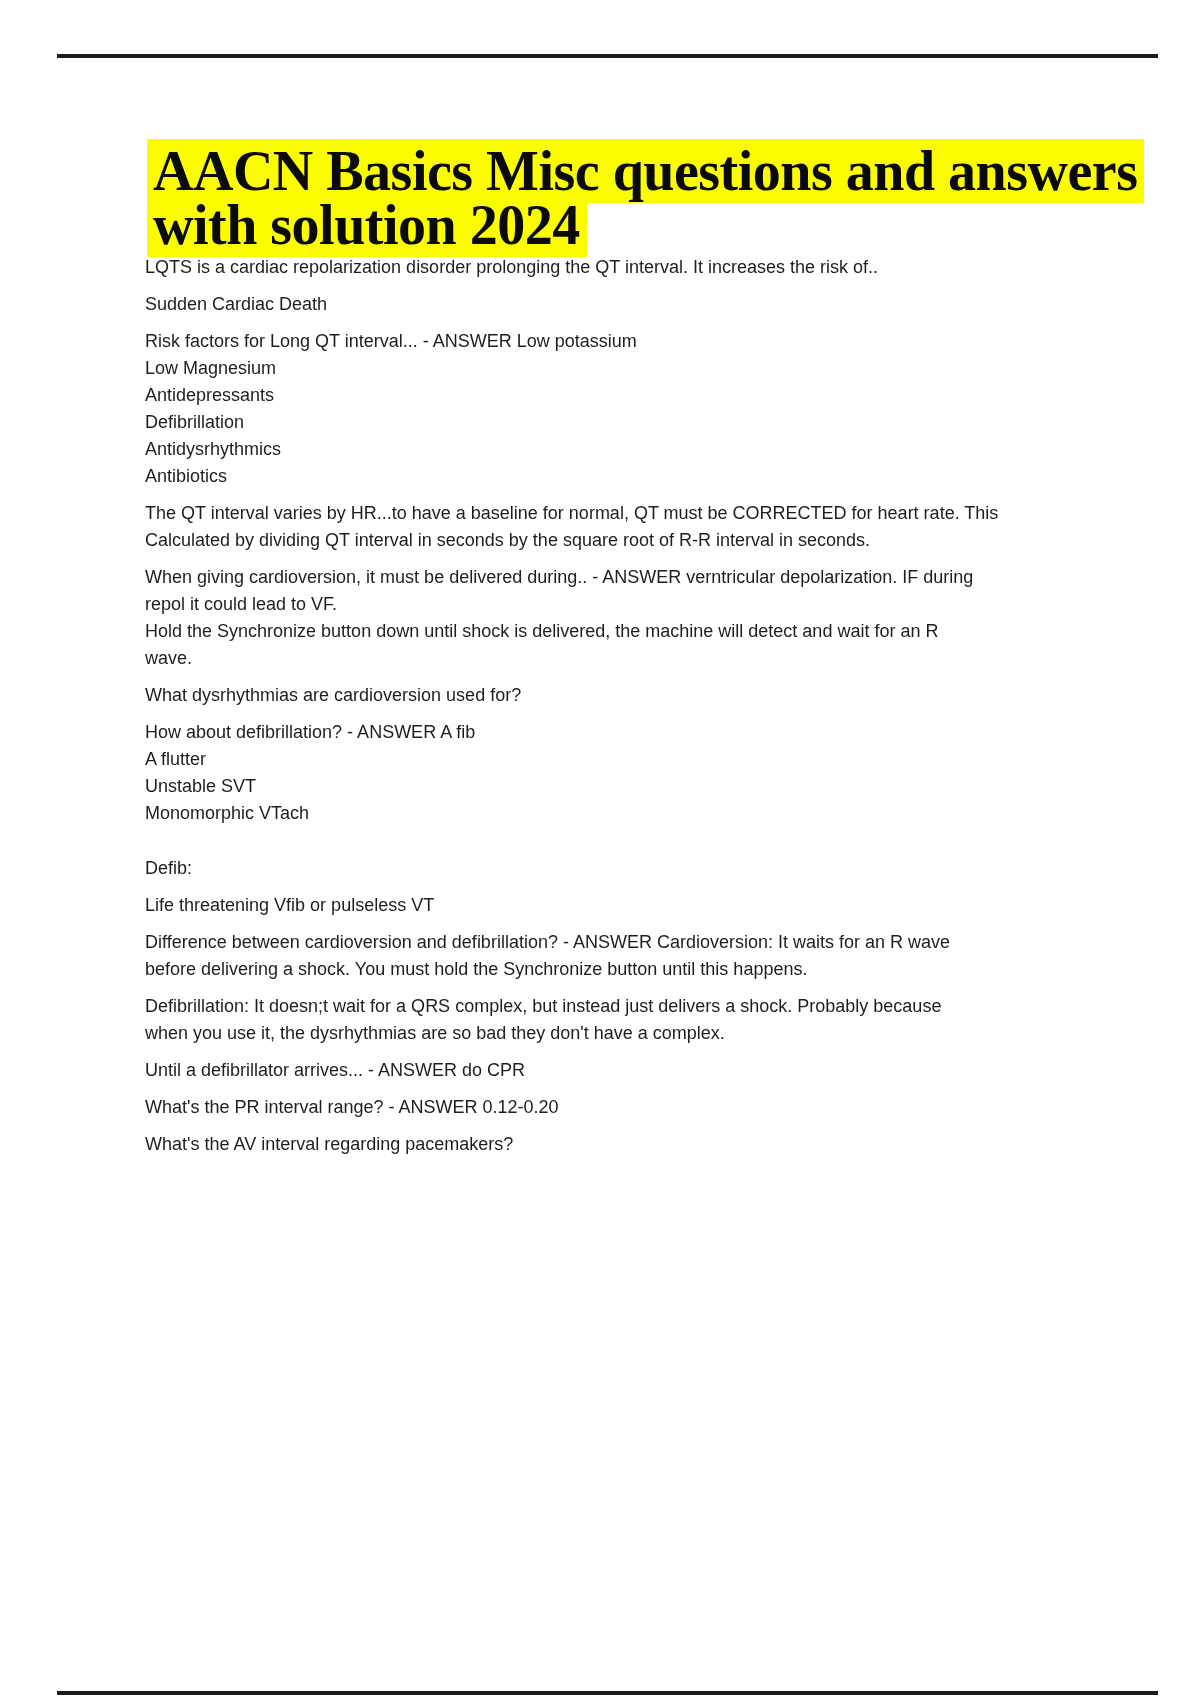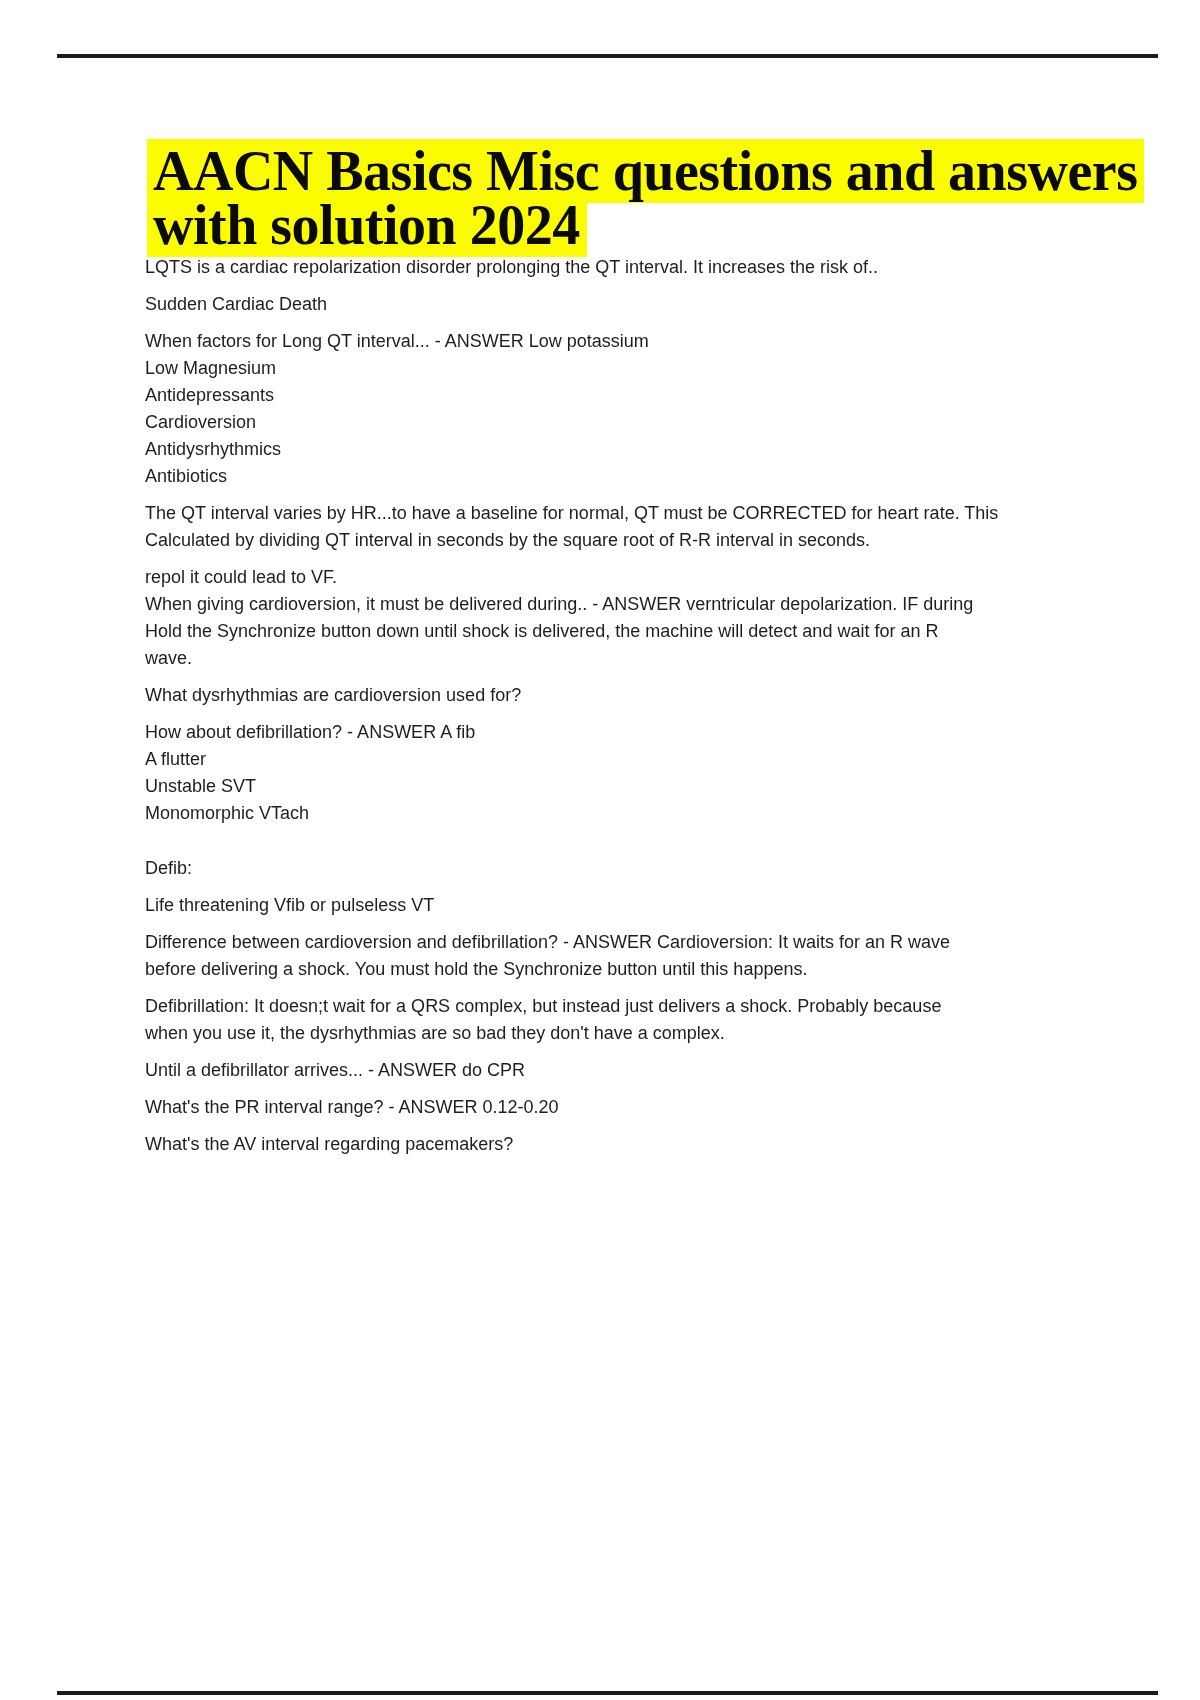--- a/index.html
+++ b/index.html
@@ -75,36 +75,36 @@
 
     <div class="para">
       <div class="line">LQTS is a cardiac repolarization disorder prolonging the QT interval. It increases the risk of..</div>
     </div>
 
     <div class="para">
       <div class="line">Sudden Cardiac Death</div>
     </div>
 
     <div class="para">
-      <div class="line">When factors for Long QT interval... - ANSWER Low potassium</div>
+      <div class="line">Risk factors for Long QT interval... - ANSWER Low potassium</div>
       <div class="line">Low Magnesium</div>
       <div class="line">Antidepressants</div>
-      <div class="line">Cardioversion</div>
+      <div class="line">Defibrillation</div>
       <div class="line">Antidysrhythmics</div>
       <div class="line">Antibiotics</div>
     </div>
 
     <div class="para">
       <div class="line">The QT interval varies by HR...to have a baseline for normal, QT must be CORRECTED for heart rate. This</div>
       <div class="line">Calculated by dividing QT interval in seconds by the square root of R-R interval in seconds.</div>
     </div>
 
     <div class="para">
+      <div class="line">When giving cardioversion, it must be delivered during.. - ANSWER verntricular depolarization. IF during</div>
       <div class="line">repol it could lead to VF.</div>
-      <div class="line">When giving cardioversion, it must be delivered during.. - ANSWER verntricular depolarization. IF during</div>
       <div class="line">Hold the Synchronize button down until shock is delivered, the machine will detect and wait for an R</div>
       <div class="line">wave.</div>
     </div>
 
     <div class="para">
       <div class="line">What dysrhythmias are cardioversion used for?</div>
     </div>
 
     <div class="para">
       <div class="line">How about defibrillation? - ANSWER A fib</div>

